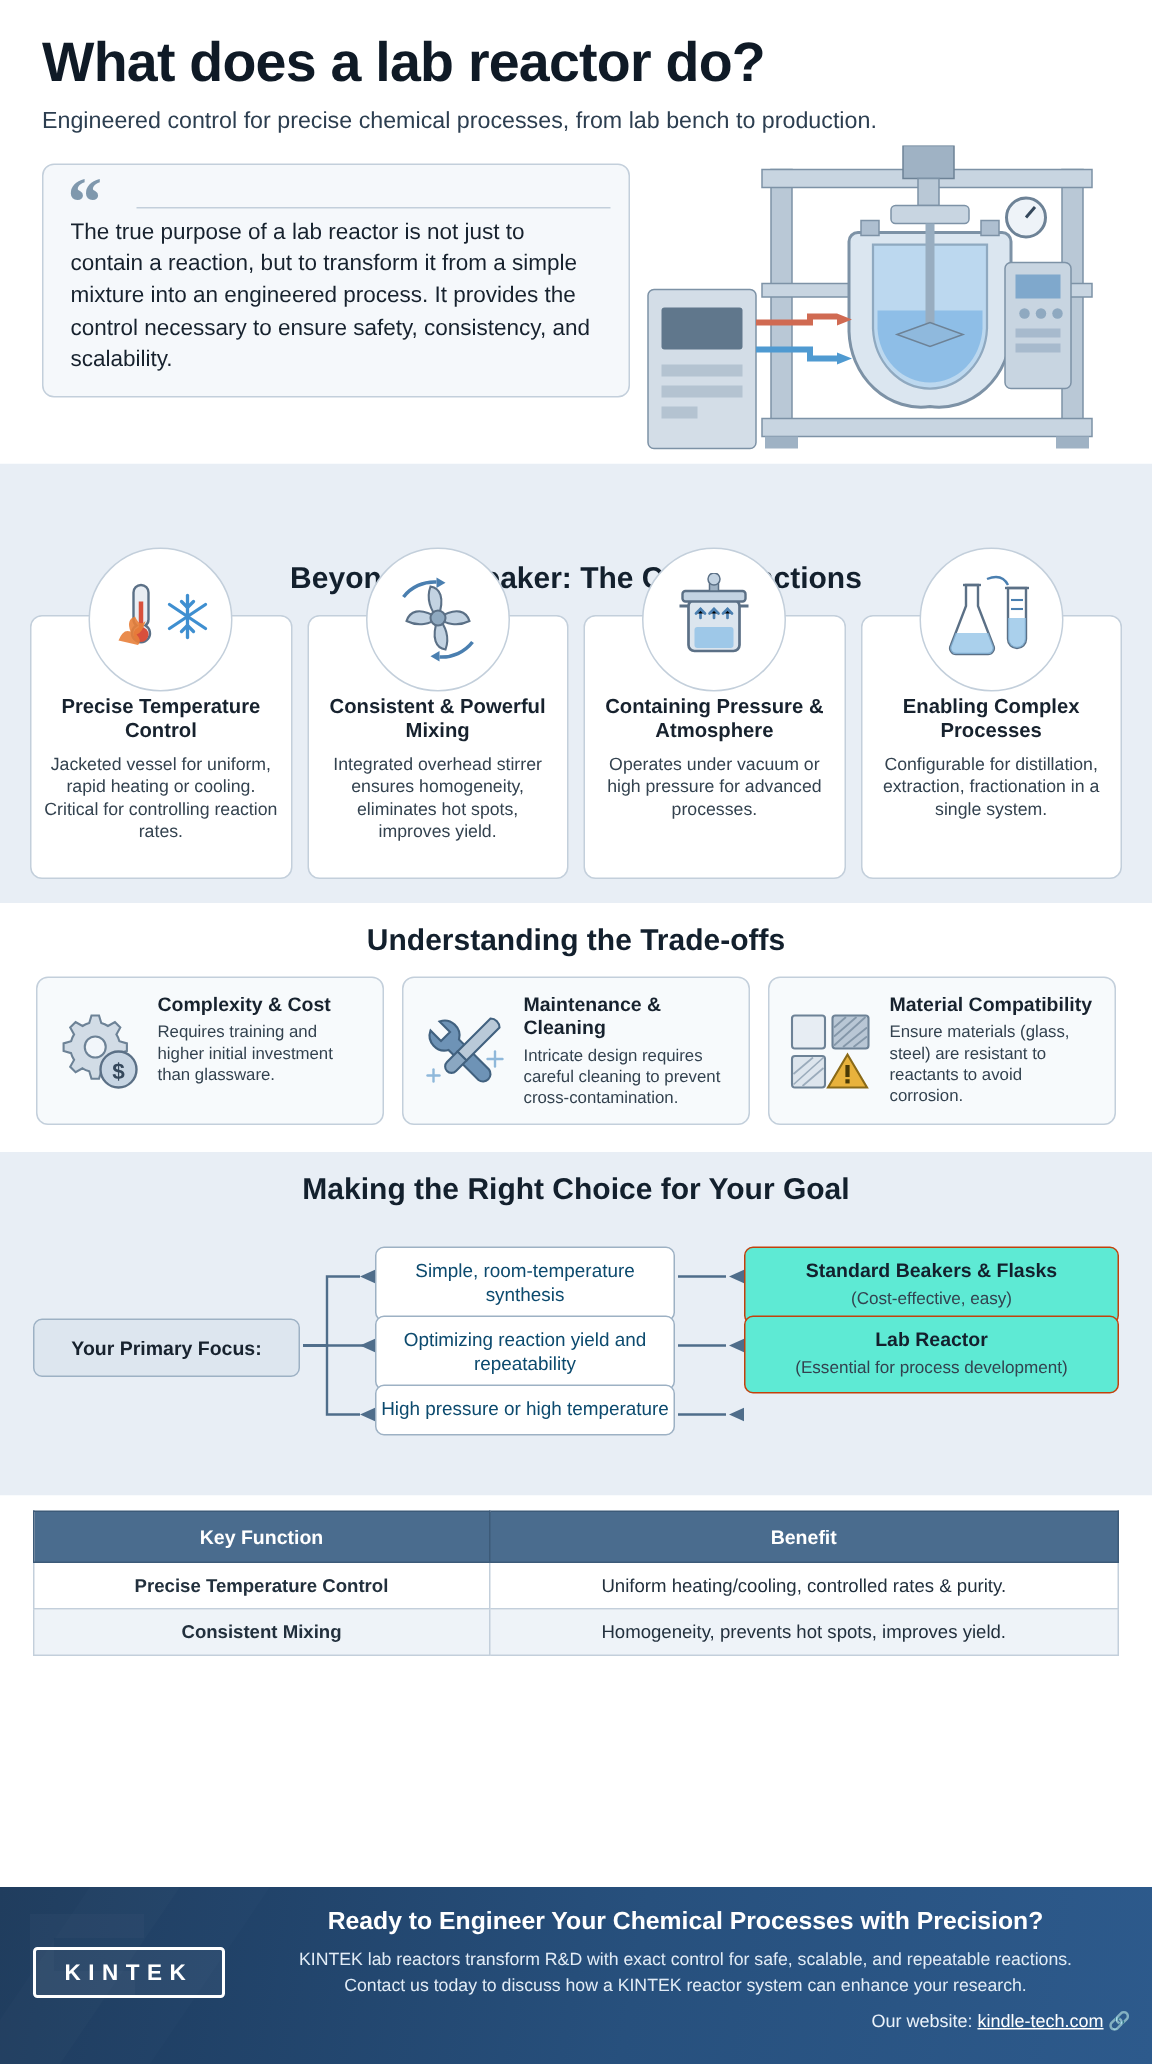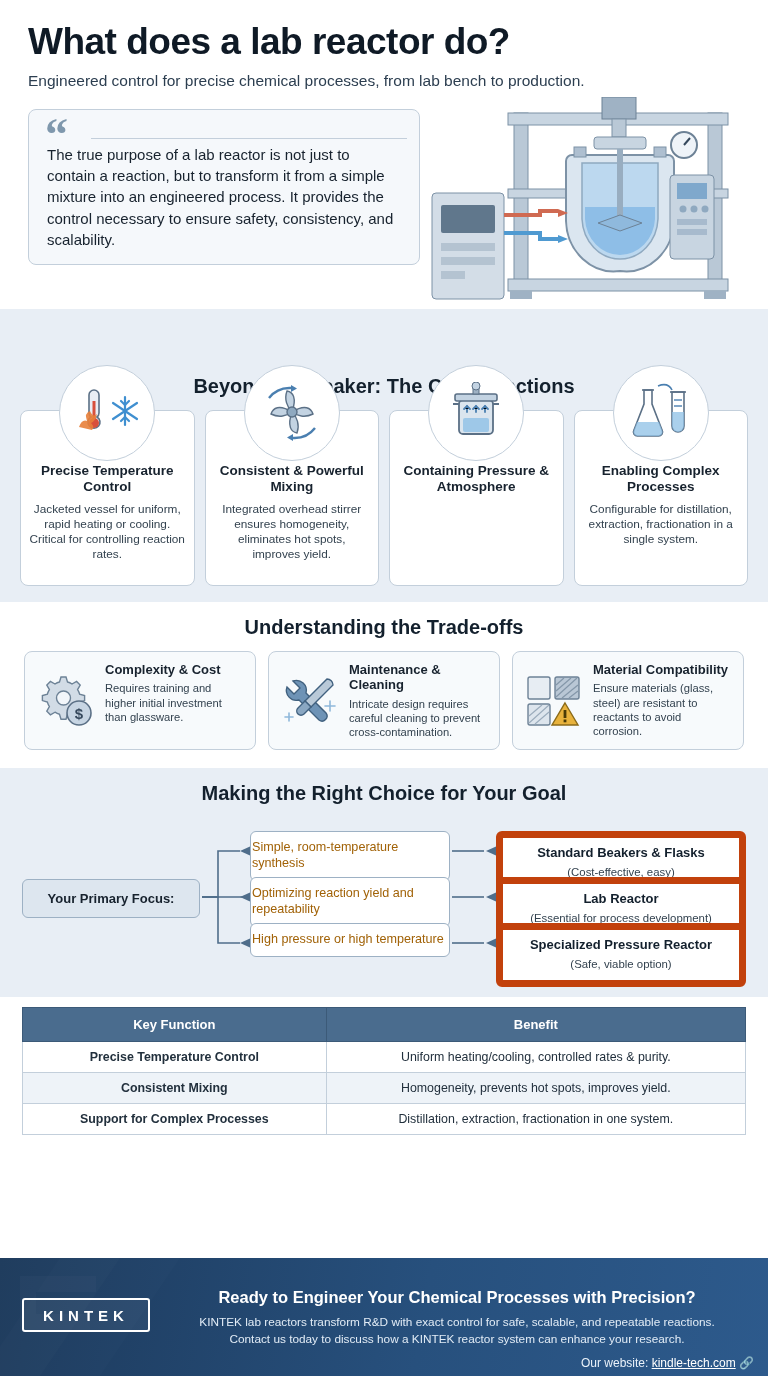--- a/index.html
+++ b/index.html
@@ -149,29 +149,30 @@
     font-weight: bold;
     color: #17222e;
   }
   .flow-mid {
     position: absolute; left: 250px;
     width: 200px;
     background: #ffffff;
     border: 1px solid #9db1c4;
     border-radius: 6px;
     padding: 8px 1px;
+    text-align: center;
     font-size: 12.6px;
-    color: #a16207;
+    color: #0c4a6e;
     line-height: 1.25;
   }
   .flow-end {
     position: absolute; left: 496px;
     width: 250px;
-    background: #ffffff;
-    border: 7px solid #c2410c;
+    background: #5eead4;
+    border: 1px solid #c2410c;
     border-radius: 6px;
     padding: 7px 6px;
     text-align: center;
     line-height: 1.22;
   }
   .flow-end b { font-size: 13px; color: #13202d; display: block; }
   .flow-end span { font-size: 11.4px; color: #33424f; }
   .flow-svg { position: absolute; left: 0; top: 0; width: 768px; height: 180px; pointer-events: none; }
 
   
@@ -213,21 +214,21 @@
     position: absolute; left: 22px; top: 40px;
     width: 128px; height: 34px;
     border: 2px solid #ffffff;
     border-radius: 3px;
     display: flex; align-items: center; justify-content: center;
     letter-spacing: 5px;
     font-size: 15px;
     font-weight: bold;
     background: rgba(255,255,255,0.05);
   }
-  .foot-txt { position: absolute; left: 160px; top: 30px; width: 594px; text-align: center; }
+  .foot-txt { position: absolute; left: 160px; top: 14px; width: 594px; text-align: center; }
   .foot-h { font-size: 16.5px; font-weight: bold; margin-bottom: 7px; }
   .foot-p { font-size: 11.8px; line-height: 1.45; color: #e2ecf6; }
   .foot-web { font-size: 12px; margin-top: 8px; text-align: right; color: #eaf2fa; }
   .foot-web a { color: #ffffff; text-decoration: underline; }
 </style>
 </head>
 <body>
 
 <div class="page">
 
@@ -353,20 +354,21 @@
               <line x1="40" y1="30" x2="40" y2="24"></line>
               <path d="M19 27 l3 -3 l3 3"></path>
                 <path d="M28 27 l3 -3 l3 3"></path>
                 <path d="M37 27 l3 -3 l3 3"></path>
             </g>
             <line x1="8" y1="22" x2="14" y2="22" stroke="#5b7086" stroke-width="2"></line>
             <line x1="48" y1="22" x2="54" y2="22" stroke="#5b7086" stroke-width="2"></line>
           </svg>
         </div>
         <div class="core-head">Containing Pressure &amp; Atmosphere</div>
+        <div class="core-body">Operates under vacuum or high pressure for advanced processes.</div>
       </div>
 
       <div class="core-card">
         <div class="core-icon">
           <svg width="66" height="62" viewBox="0 0 66 62">
             <g fill="none" stroke="#5b7086" stroke-width="1.6">
               <path d="M16 8 v14 L6 48 a4 4 0 0 0 4 6 h20 a4 4 0 0 0 4 -6 L24 22 V8z"></path>
               <path d="M44 10 v34 a6 6 0 0 0 12 0 V10z"></path>
               <line x1="42" y1="10" x2="58" y2="10"></line>
               <line x1="14" y1="8" x2="26" y2="8"></line>
@@ -488,24 +490,20 @@
       <div class="flow-mid" style="top:106px">High pressure or high temperature</div>
 
       <div class="flow-end" style="top:14px">
         <b>Standard Beakers &amp; Flasks</b>
         <span>(Cost-effective, easy)</span>
       </div>
       <div class="flow-end" style="top:60px">
         <b>Lab Reactor</b>
         <span>(Essential for process development)</span>
       </div>
-      <div class="flow-end" style="top:106px">
-        <b>Specialized Pressure Reactor</b>
-        <span>(Safe, viable option)</span>
-      </div>
 
     </div>
   </div>
 
   <div class="tbl-wrap">
     <table>
       <thead>
         <tr>
           <th>Key Function</th>
           <th>Benefit</th>
@@ -513,24 +511,20 @@
       </thead>
       <tbody>
         <tr>
           <td class="k">Precise Temperature Control</td>
           <td class="v">Uniform heating/cooling, controlled rates &amp; purity.</td>
         </tr>
         <tr>
           <td class="k">Consistent Mixing</td>
           <td class="v">Homogeneity, prevents hot spots, improves yield.</td>
         </tr>
-        <tr>
-          <td class="k">Support for Complex Processes</td>
-          <td class="v">Distillation, extraction, fractionation in one system.</td>
-        </tr>
       </tbody>
     </table>
   </div>
 
   <div class="footer">
     <svg class="footer-deco" viewBox="0 0 768 118">
       <path d="M0 0 L120 0 L40 118 L0 118z" fill="#ffffff" opacity=".07"></path>
       <path d="M60 0 L180 0 L100 118 L-20 118z" fill="#ffffff" opacity=".05"></path>
       <path d="M20 18 L96 18 L96 34 L36 34 L36 56 L90 56 L90 72 L20 72z" fill="#ffffff" opacity=".10"></path>
     </svg>

